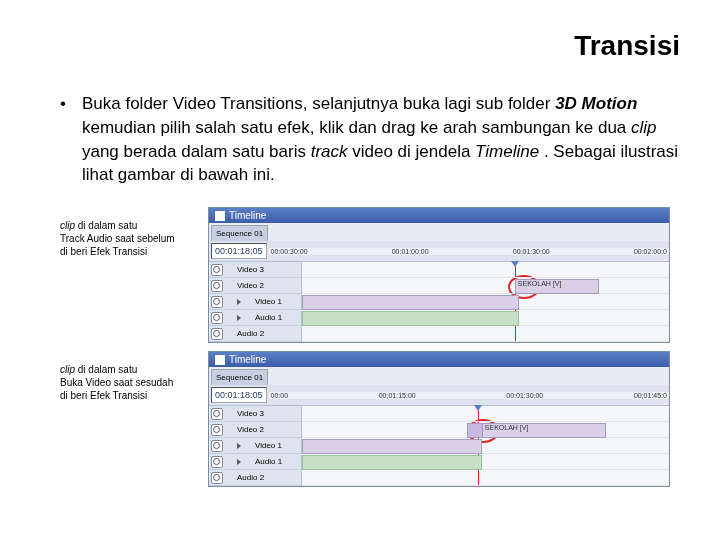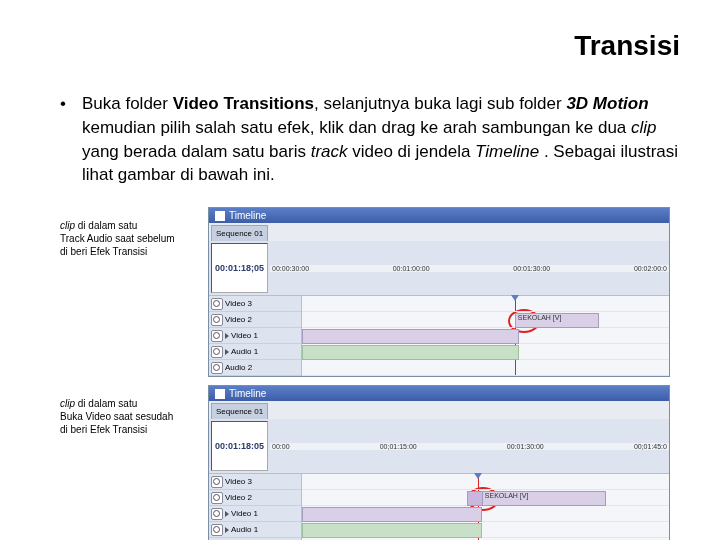--- a/index.html
+++ b/index.html
@@ -2,35 +2,35 @@
 <html><head>
 <meta charset="utf-8">
 <style>
 body{margin:0;font-family:Arial,sans-serif;background:#fff;width:720px;height:540px;overflow:hidden;box-sizing:border-box}
 .slide{padding:20px 40px;box-sizing:border-box}
 h1{font-size:28px;font-weight:bold;text-align:right;margin:10px 0 30px}
 .bullet{display:flex;margin:0 0 20px 20px;font-size:17px;line-height:1.4}
 .dot{margin-right:16px}
 .bi{font-style:italic;font-weight:bold}
 .i{font-style:italic}
-.b{font-weight:bold}
+.b{font-weight:normal}
 .u{}
 .figs{display:flex;flex-direction:column;gap:8px;margin-left:20px}
 .figrow{display:flex;align-items:flex-start;gap:8px}
 .caption{font-size:10px;font-family:Verdana,sans-serif;width:140px;text-align:left;line-height:1.3;padding-top:12px}
 .panel{border:1px solid #7a8ea6;background:#e8ecf2;width:460px;font-size:9px;font-family:Tahoma,sans-serif}
 .titlebar{background:linear-gradient(#5a7ec7,#3c5ea8);color:#fff;padding:2px 6px;font-size:10px;display:flex;align-items:center}
 .tld{display:inline-block;width:10px;height:10px;background:#fff;margin-right:4px}
 .seqtab{background:#c7d0e0;padding:3px 4px;display:inline-block;margin:2px 0 0 2px;border:1px solid #9aa;border-bottom:none;font-size:8px}
 .tc-row{display:flex;align-items:center;background:#dde4ef;border-bottom:1px solid #b5bfd0}
-.tc{background:#fff;border:1px inset #aaa;padding:19px 3px;font-size:9px;font-weight:bold;margin:2px;color:#2a3a6a}
+.tc{background:#fff;border:1px inset #aaa;padding:2px 3px;font-size:9px;font-weight:normal;margin:2px;color:#2a3a6a}
 .ruler{flex:1;display:flex;justify-content:space-between;padding:0 2px;font-size:7px;color:#333;background:#eef1f6;position:relative}
 .tracks{display:flex}
 .th{width:92px;background:#dde4ef;border-right:1px solid #b5bfd0}
-.tr-row{display:flex;align-items:center;height:15px;border-bottom:1px solid #c8d0dd;padding-left:2px;gap:2px}
+.tr-row{display:flex;align-items:center;height:15px;border-bottom:1px solid #c8d0dd;padding-left:2px;gap:14px}
 .eye{width:10px;height:10px;border:1px solid #889;border-radius:2px;background:#fff;display:inline-block;position:relative}
 .eye::after{content:"";position:absolute;width:5px;height:5px;border:1px solid #556;border-radius:50%;left:1px;top:1px}
 .tri{width:0;height:0;border-left:4px solid #556;border-top:3px solid transparent;border-bottom:3px solid transparent;display:inline-block}
 .tname{font-size:8px}
 .ta{flex:1;background:#f4f6fa;position:relative}
 .tline{height:15px;border-bottom:1px solid #e1e5ee;position:relative}
 .clip{position:absolute;height:13px;top:1px;background:#d9d0e8;border:1px solid #a89bc0;font-size:7px;padding-left:2px;overflow:hidden;color:#333}
 .aclip{background:#c8e0c8;border-color:#9ac29a}
 .playhead{position:absolute;top:0;bottom:0;width:1px;background:#d22}
 .playhead::before{content:"";position:absolute;left:-4px;top:-1px;width:0;height:0;border-left:4px solid transparent;border-right:4px solid transparent;border-top:6px solid #5a7ec7}

